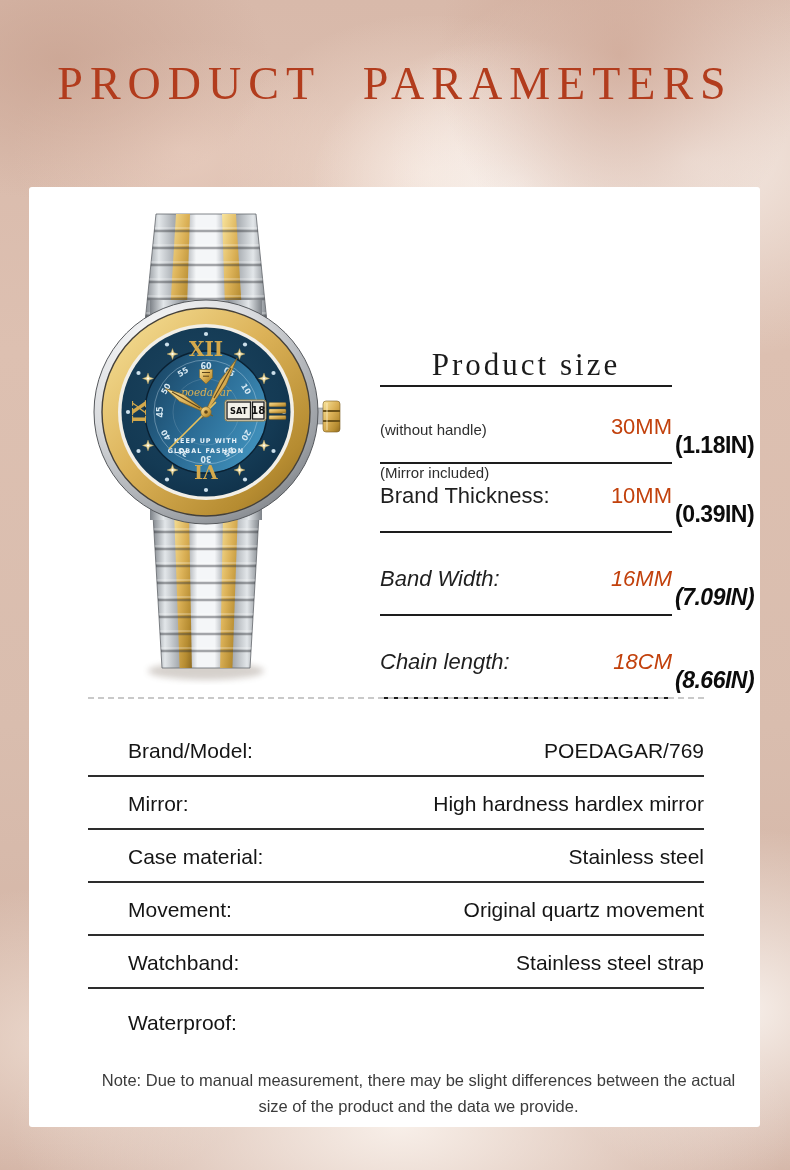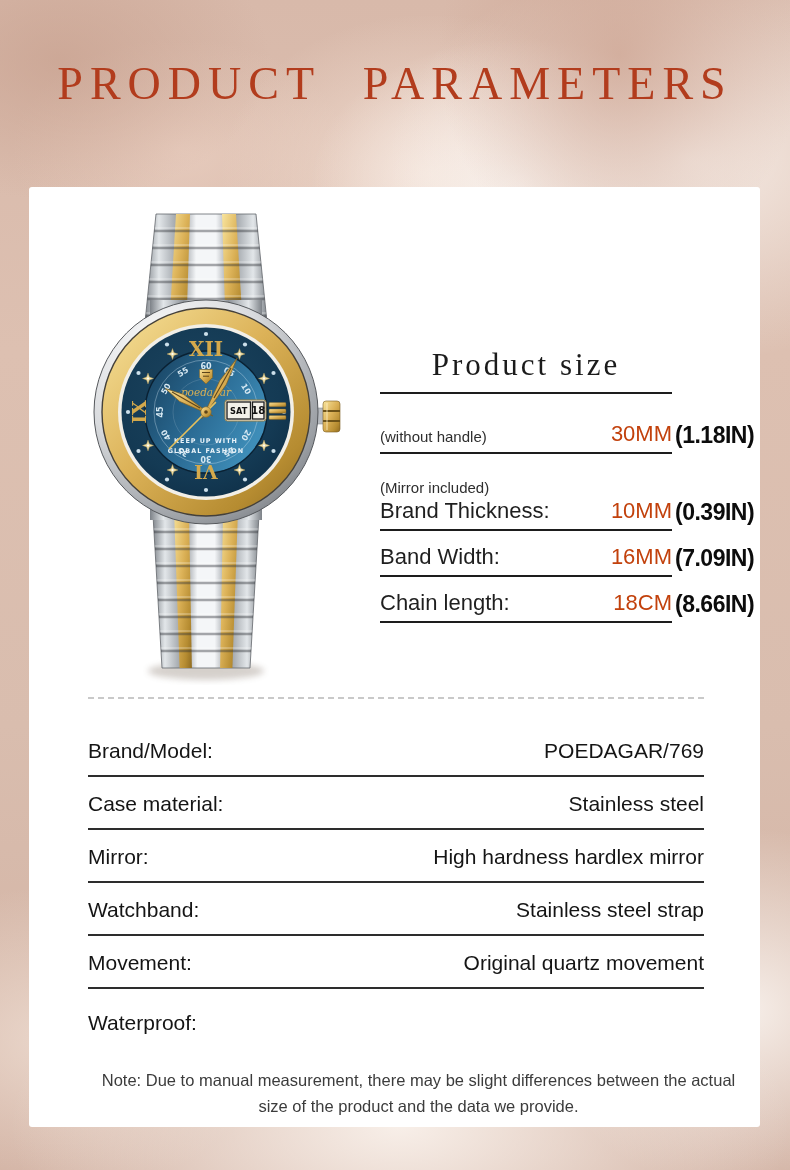--- a/index.html
+++ b/index.html
@@ -27,42 +27,42 @@
   .card {
     position:absolute; left:29px; top:187px; width:731px; height:940px;
     background:#ffffff; border-radius:3px;
   }
   .watch-svg { position:absolute; left:51px; top:18px; }
 
   .size-panel { position:absolute; left:351px; top:160px; width:378px; }
   .size-heading {
     width:292px; text-align:center; font-family:"Liberation Serif", serif;
     font-size:31px; letter-spacing:3px; color:#1b1b1b;
-    padding-bottom:9px; border-bottom:2px solid #1d1d1d;
+    padding-bottom:2px; border-bottom:2px solid #1d1d1d;
   }
   .size-row { display:flex; align-items:flex-end; }
   .size-row .main {
     width:292px; display:flex; justify-content:space-between; align-items:flex-end;
-    border-bottom:2px solid #1d1d1d; padding-bottom:5px;
+    border-bottom:2px solid #1d1d1d; padding-bottom:22px;
   }
   .size-note { display:block; font-size:15px; color:#2e2e2e; margin-bottom:2px; }
   .size-label { display:block; font-size:22px; color:#1f1f1f; }
   .size-mm { font-size:22px; color:#c2410c; }
   .size-in { font-size:23px; font-weight:700; color:#0c0c0c; padding-bottom:5px; margin-left:3px; letter-spacing:-.5px; white-space:nowrap; }
-  .mt27 { margin-top:27px; } .mt25 { margin-top:25px; } .mt19 { margin-top:13px; }
+  .mt27 { margin-top:27px; } .mt25 { } .mt19 { margin-top:33px;font-style:italic; }
 
   .dashed-divider { position:absolute; left:59px; top:510px; width:616px; border-top:2px dashed #c9c9c9; }
 
   .spec { position:absolute; left:59px; top:537px; width:616px; }
   .spec-row {
     display:flex; justify-content:space-between; align-items:baseline;
     height:53px; padding-top:15px; border-bottom:2px solid #2d2d2d;
   }
   .spec-row.last { border-bottom:none;align-items:center; }
-  .spec-label, .spec-value { font-size:21px; color:#151515; }
+  .spec-label, .spec-value { font-size:21px; color:#151515;margin-left:40px; }
 
   .note-block {
     position:absolute; left:0; top:880px; width:779px; text-align:center;
     font-size:16.5px; line-height:26px; color:#3c3c3c;
   }
 </style>
 </head>
 <body>
 
 <div class="page-title">PRODUCT PARAMETERS</div>
@@ -336,34 +336,34 @@
   </div>
 
   <div class="dashed-divider"></div>
 
   <div class="spec">
     <div class="spec-row">
       <span class="spec-label">Brand/Model:</span>
       <span class="spec-value">POEDAGAR/769</span>
     </div>
     <div class="spec-row">
+      <span class="spec-label">Mirror:</span>
+      <span class="spec-value">High hardness hardlex mirror</span>
+    </div>
+    <div class="spec-row">
       <span class="spec-label">Case material:</span>
       <span class="spec-value">Stainless steel</span>
     </div>
     <div class="spec-row">
-      <span class="spec-label">Mirror:</span>
-      <span class="spec-value">High hardness hardlex mirror</span>
+      <span class="spec-label">Movement:</span>
+      <span class="spec-value">Original quartz movement</span>
     </div>
     <div class="spec-row">
       <span class="spec-label">Watchband:</span>
       <span class="spec-value">Stainless steel strap</span>
-    </div>
-    <div class="spec-row">
-      <span class="spec-label">Movement:</span>
-      <span class="spec-value">Original quartz movement</span>
     </div>
     <div class="spec-row last">
       <span class="spec-label">Waterproof:</span>
       <span class="spec-value"></span>
     </div>
   </div>
 
   <div class="note-block">
     <div>Note: Due to manual measurement, there may be slight differences between the actual</div>
     <div>size of the product and the data we provide.</div>

